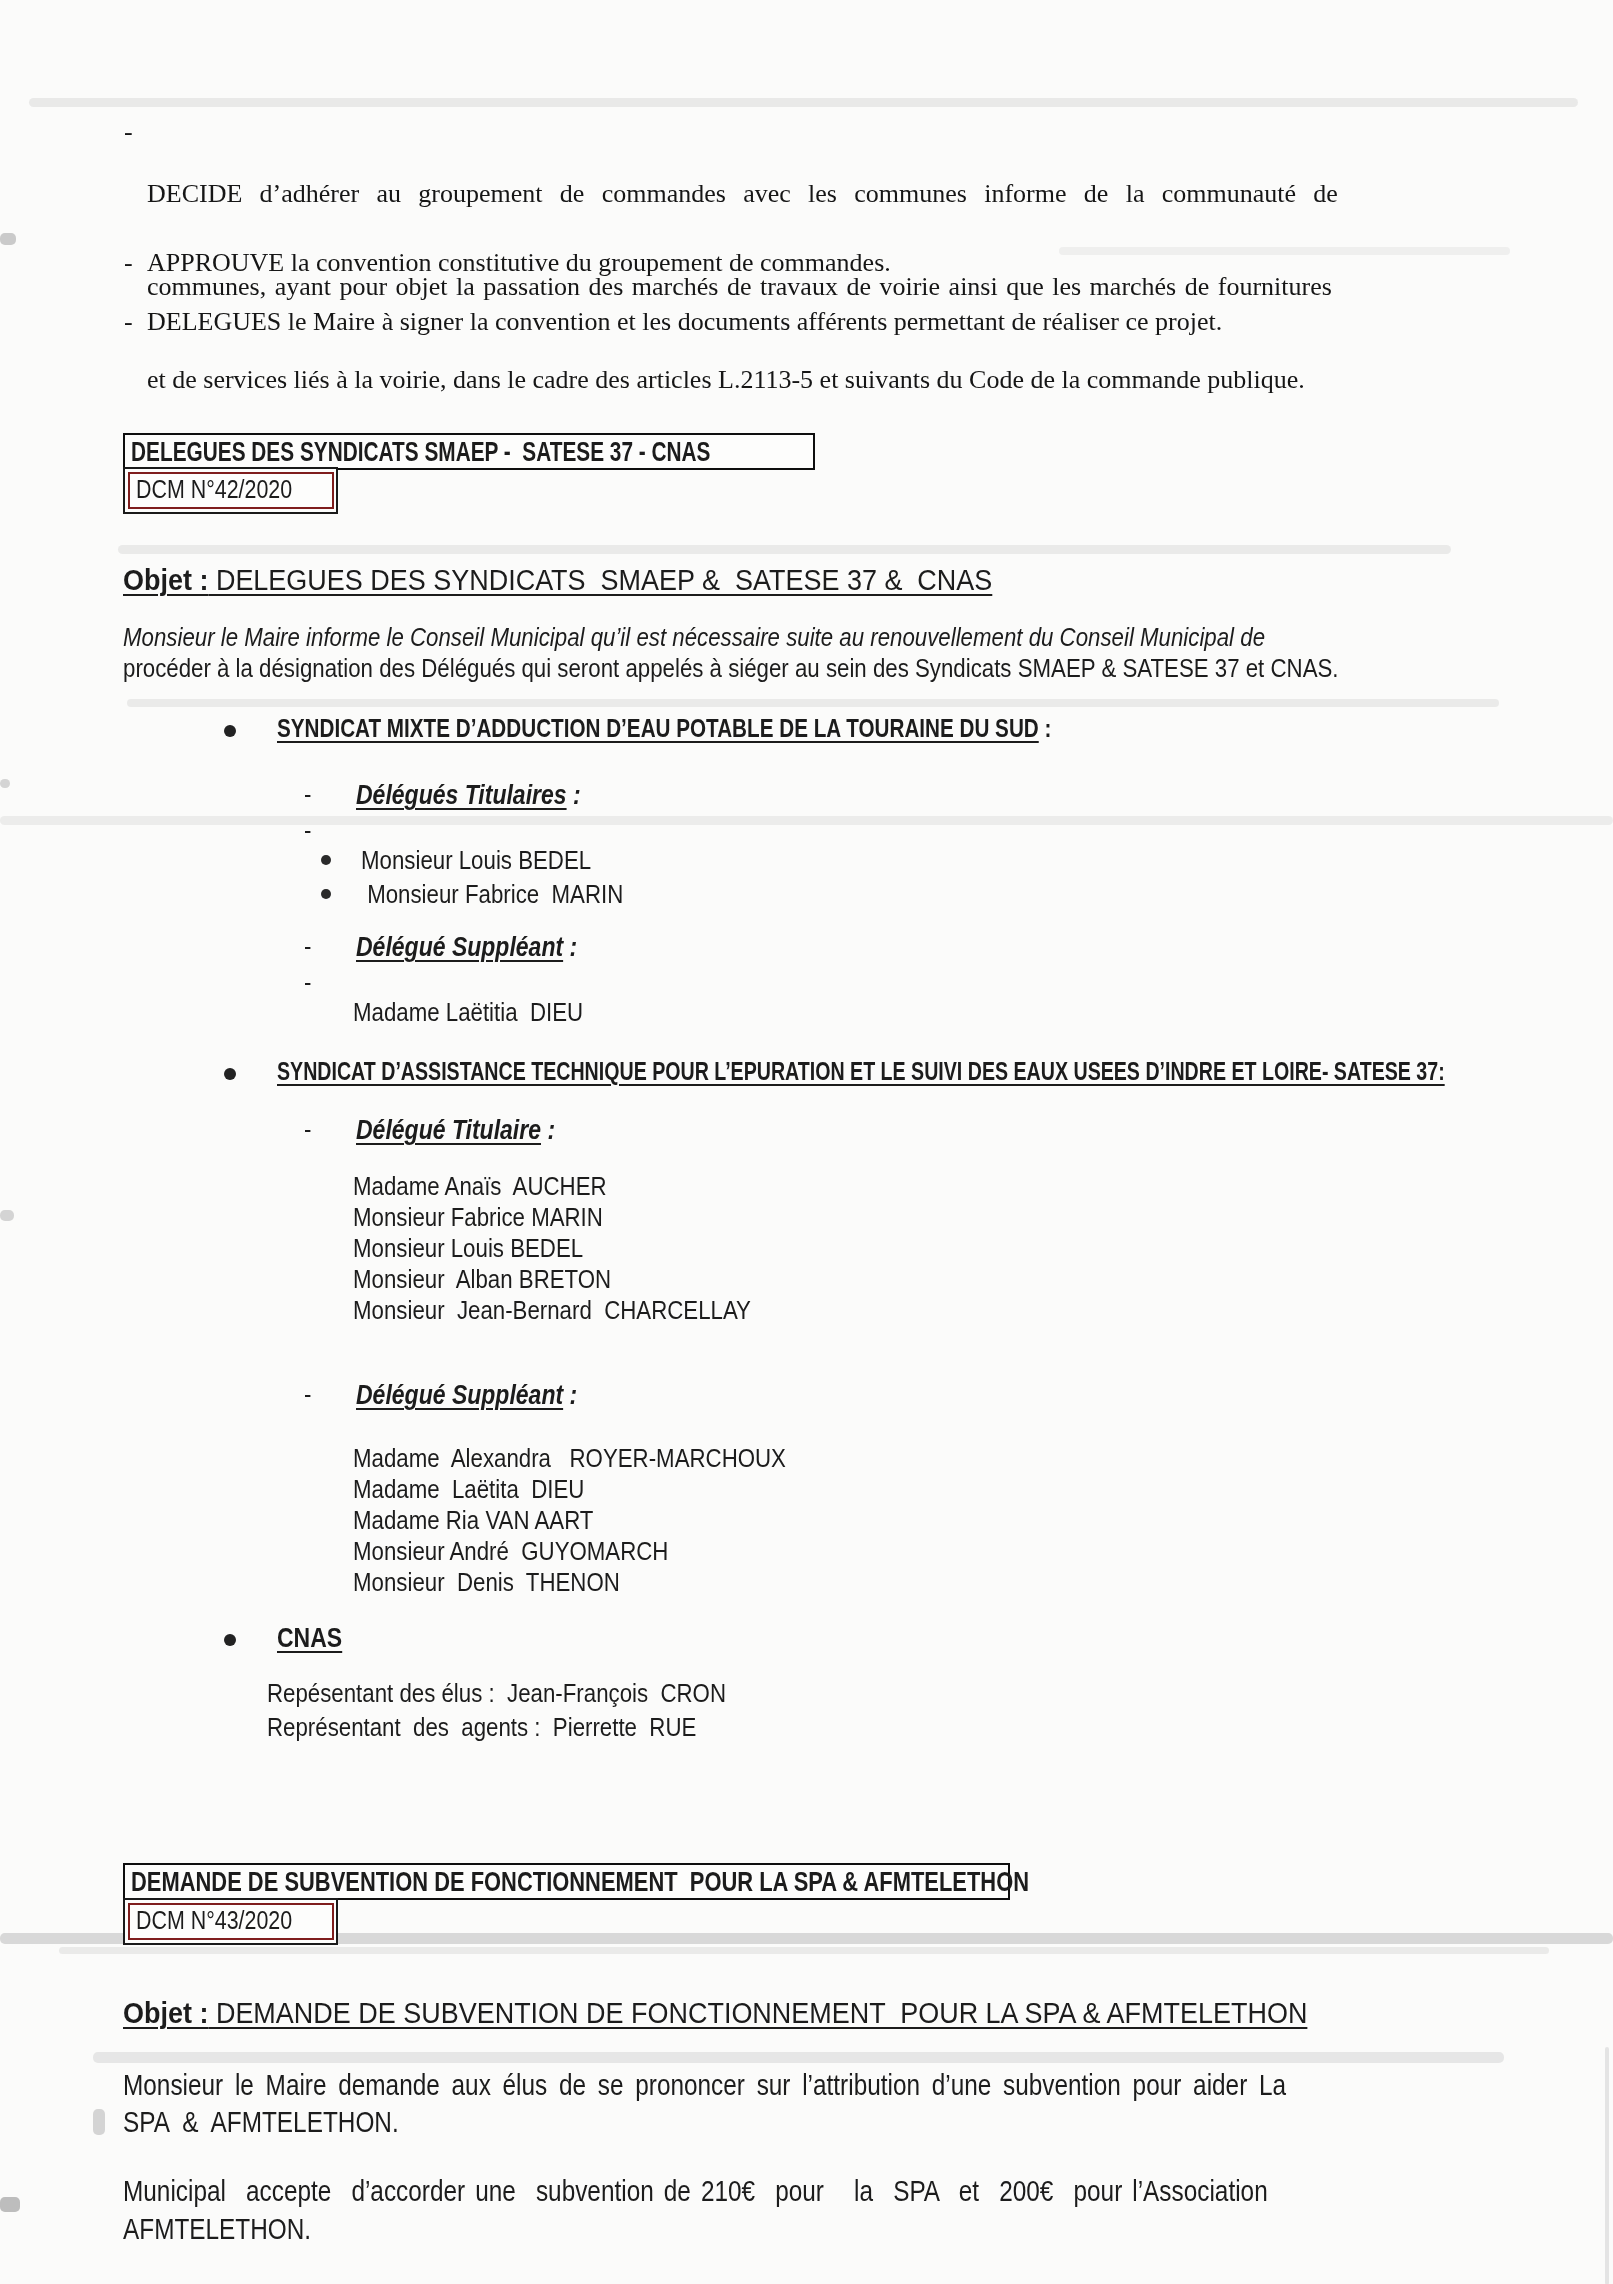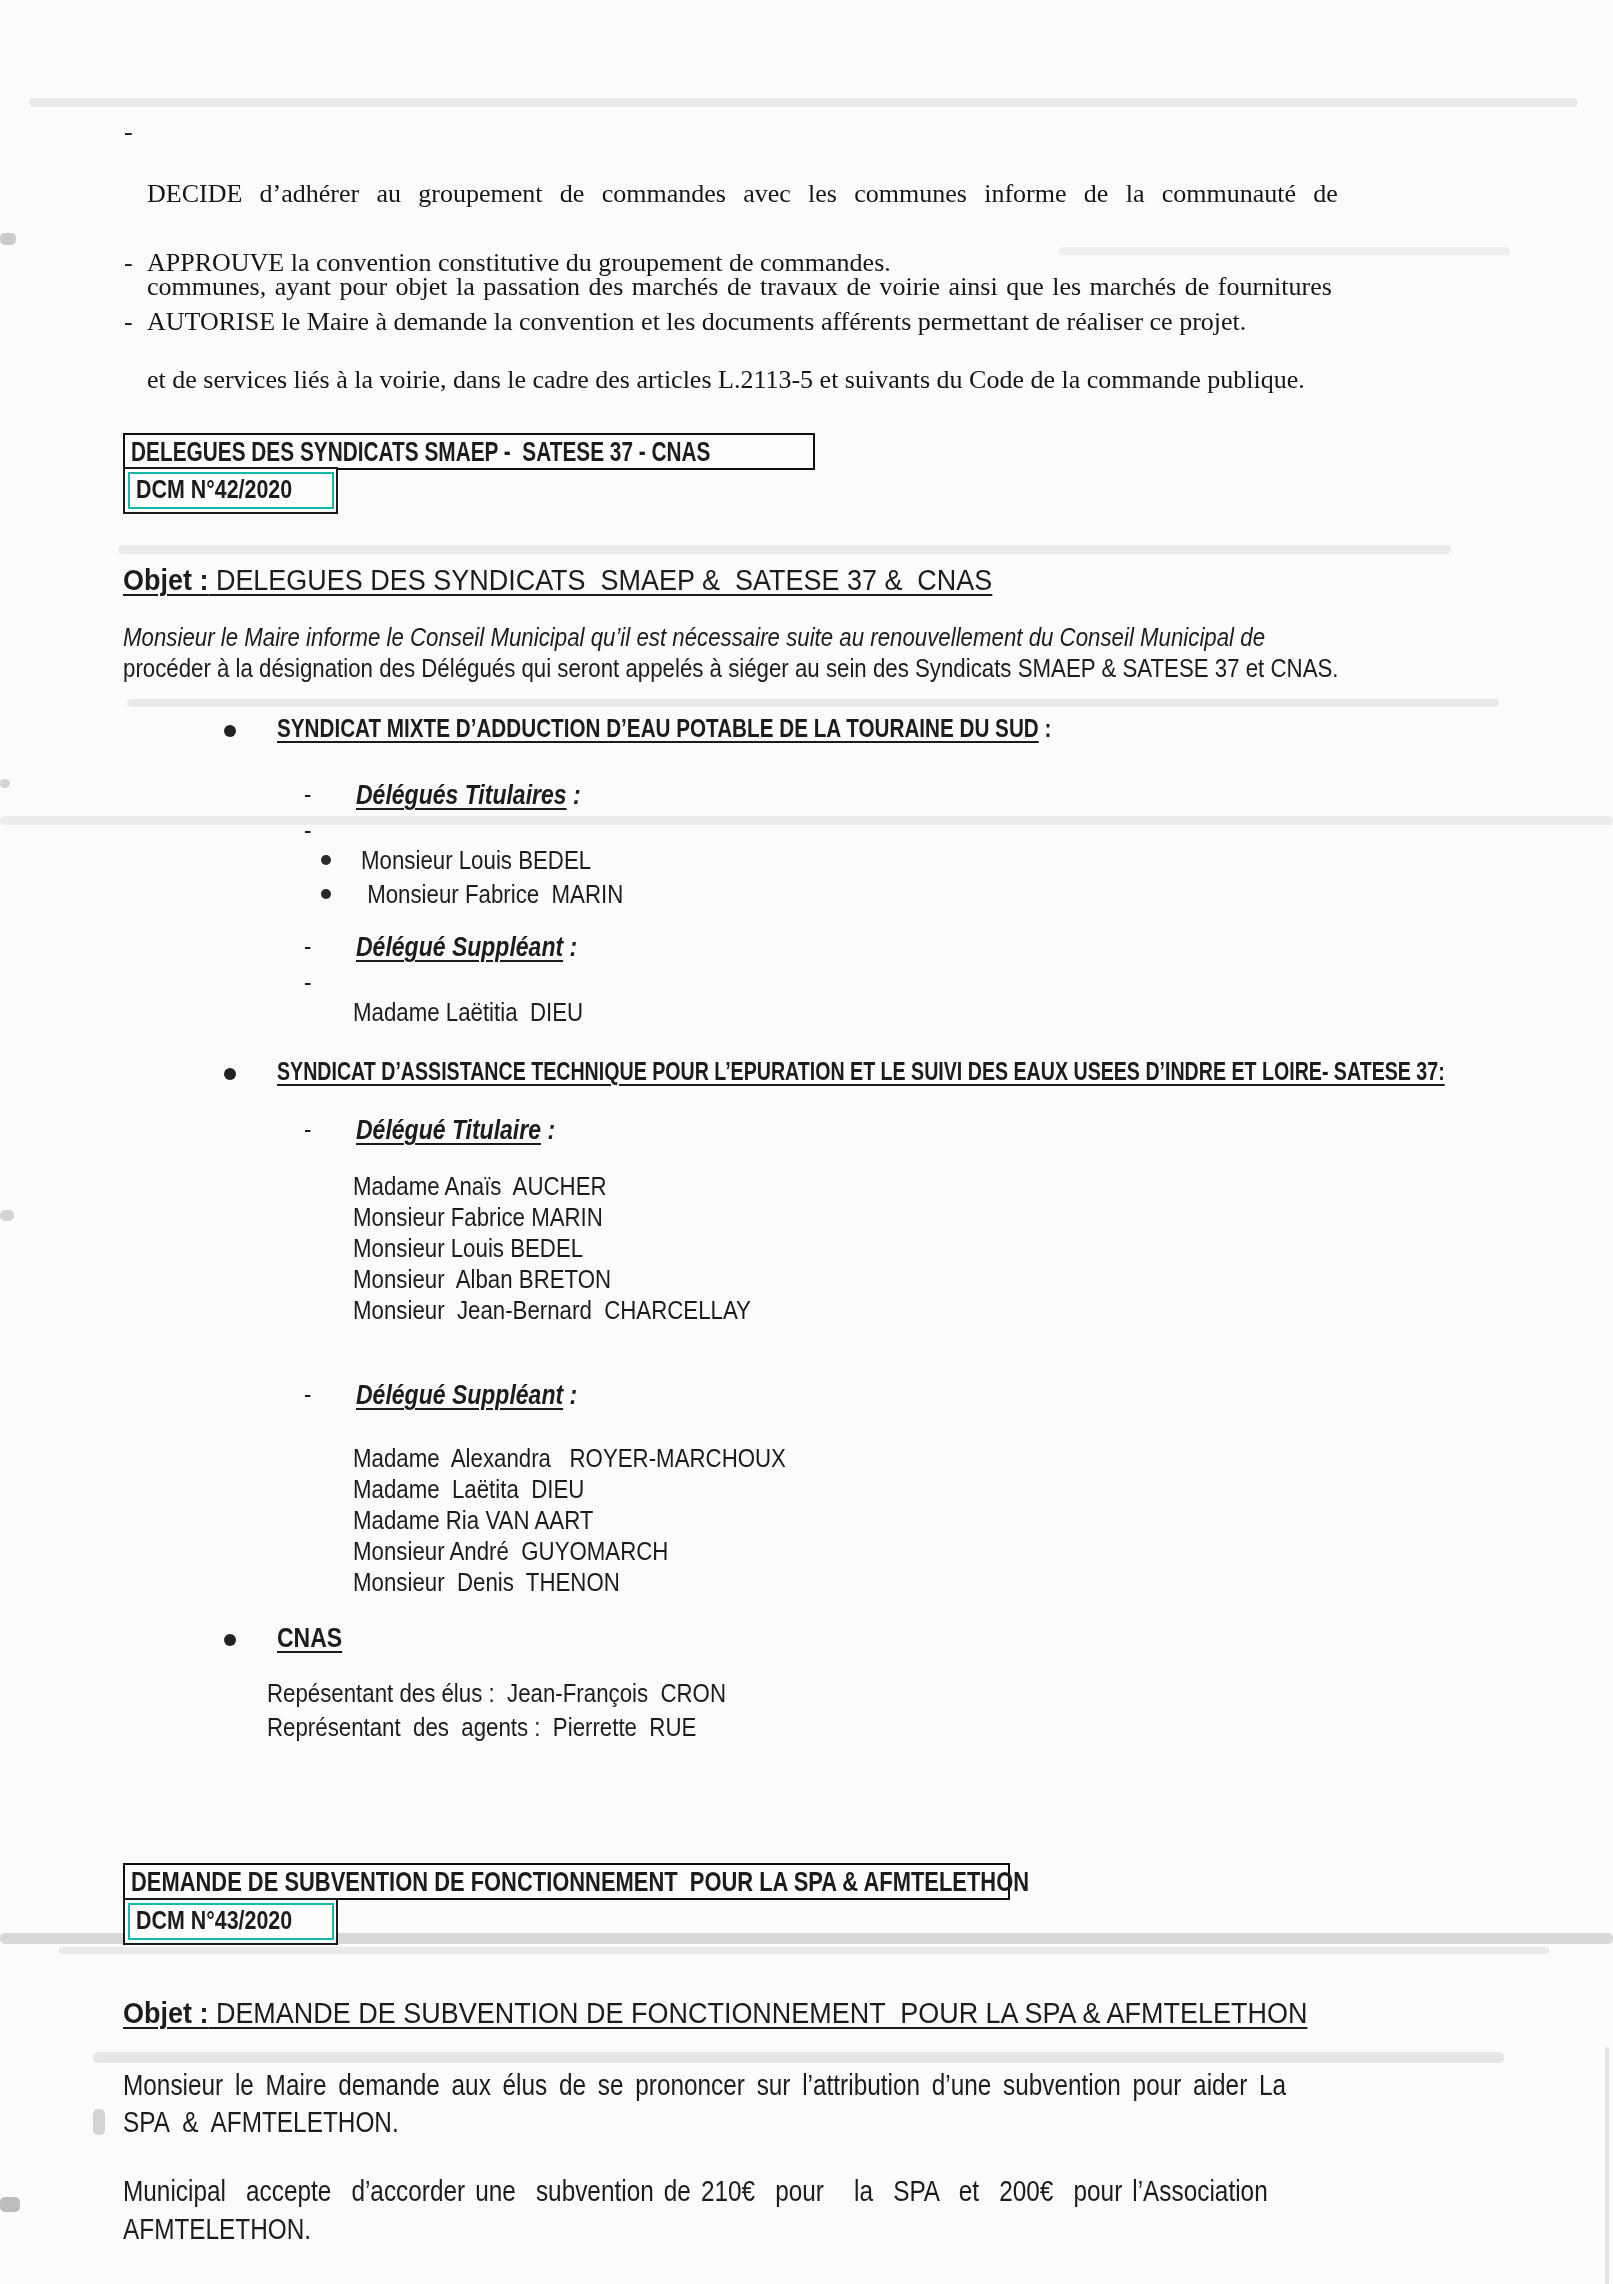--- a/index.html
+++ b/index.html
@@ -11,21 +11,21 @@
   
   .s{display:inline-block;transform:scaleX(0.84);transform-origin:0 0;white-space:pre;
      font-size:26.5px;line-height:31px;color:#1c1c1c;}
   .b{font-weight:bold;}
   .i{font-style:italic;}
   .u{text-decoration:underline;text-decoration-thickness:2.2px;text-underline-offset:3.9px;}
   .dot{display:inline-block;width:11.8px;height:11.8px;border-radius:50%;background:#222;}
   .dot.sm{width:9.8px;height:9.8px;background:#2a2a2a;}
   .hbox{border:2.9px solid #0e0e0e;display:flex;align-items:center;padding:1px 5.9px;box-sizing:border-box;background:#fdfdfc;}
   .dcm{border:2px solid #1a1a1a;padding:2.9px;display:inline-block;background:#fdfdfc;}
-  .dcm-in{border:2px solid #14b8a6;padding:0 9.8px 2px 5.9px;font-weight:bold;}
+  .dcm-in{border:2px solid #7f1d1d;padding:0 9.8px 2px 5.9px;}
   .rows35 > div{height:34px;}
   .rows31 > div{height:31px;}
   .a{position:absolute;background:#c4c4c4;border-radius:4.9px;}
   .word-gap-l{word-spacing:10.8px;}
 </style>
 </head>
 <body>
 
 <div class="page">
 
@@ -48,21 +48,21 @@
   <div class="abs ser" style="top:116px;left:147px;">
     <div class="word-gap-l">DECIDE d’adhérer au groupement de commandes avec les communes informe de la communauté de</div>
     <div style="word-spacing:2px;">communes, ayant pour objet la passation des marchés de travaux de voirie ainsi que les marchés de fournitures</div>
     <div>et de services liés à la voirie, dans le cadre des articles L.2113-5 et suivants du Code de la commande publique.</div>
   </div>
 
   <div class="abs ser" style="top:247px;left:124px;">-</div>
   <div class="abs ser" style="top:247px;left:147px;">APPROUVE la convention constitutive du groupement de commandes.</div>
 
   <div class="abs ser" style="top:306px;left:124px;">-</div>
-  <div class="abs ser" style="top:306px;left:147px;">AUTORISE le Maire à demande la convention et les documents afférents permettant de réaliser ce projet.</div>
+  <div class="abs ser" style="top:306px;left:147px;">DELEGUES le Maire à signer la convention et les documents afférents permettant de réaliser ce projet.</div>
 
   <div class="abs hbox" style="top:433px;left:123px;width:692px;height:37px;">
     <span class="s b" style="font-size:27.4px;transform:scaleX(0.76);">DELEGUES DES SYNDICATS SMAEP -  SATESE 37 - CNAS</span>
   </div>
   <div class="abs dcm" style="top:467px;left:123px;">
     <div class="dcm-in"><span class="s" style="font-size:25.5px;">DCM N°42/2020</span></div>
   </div>
 
   <div class="abs" style="top:565px;left:123px;">
     <span class="s u" style="font-size:29px;transform:scaleX(0.93);"><span class="b">Objet :</span><span> DELEGUES DES SYNDICATS  SMAEP &amp;  SATESE 37 &amp;  CNAS</span></span>

